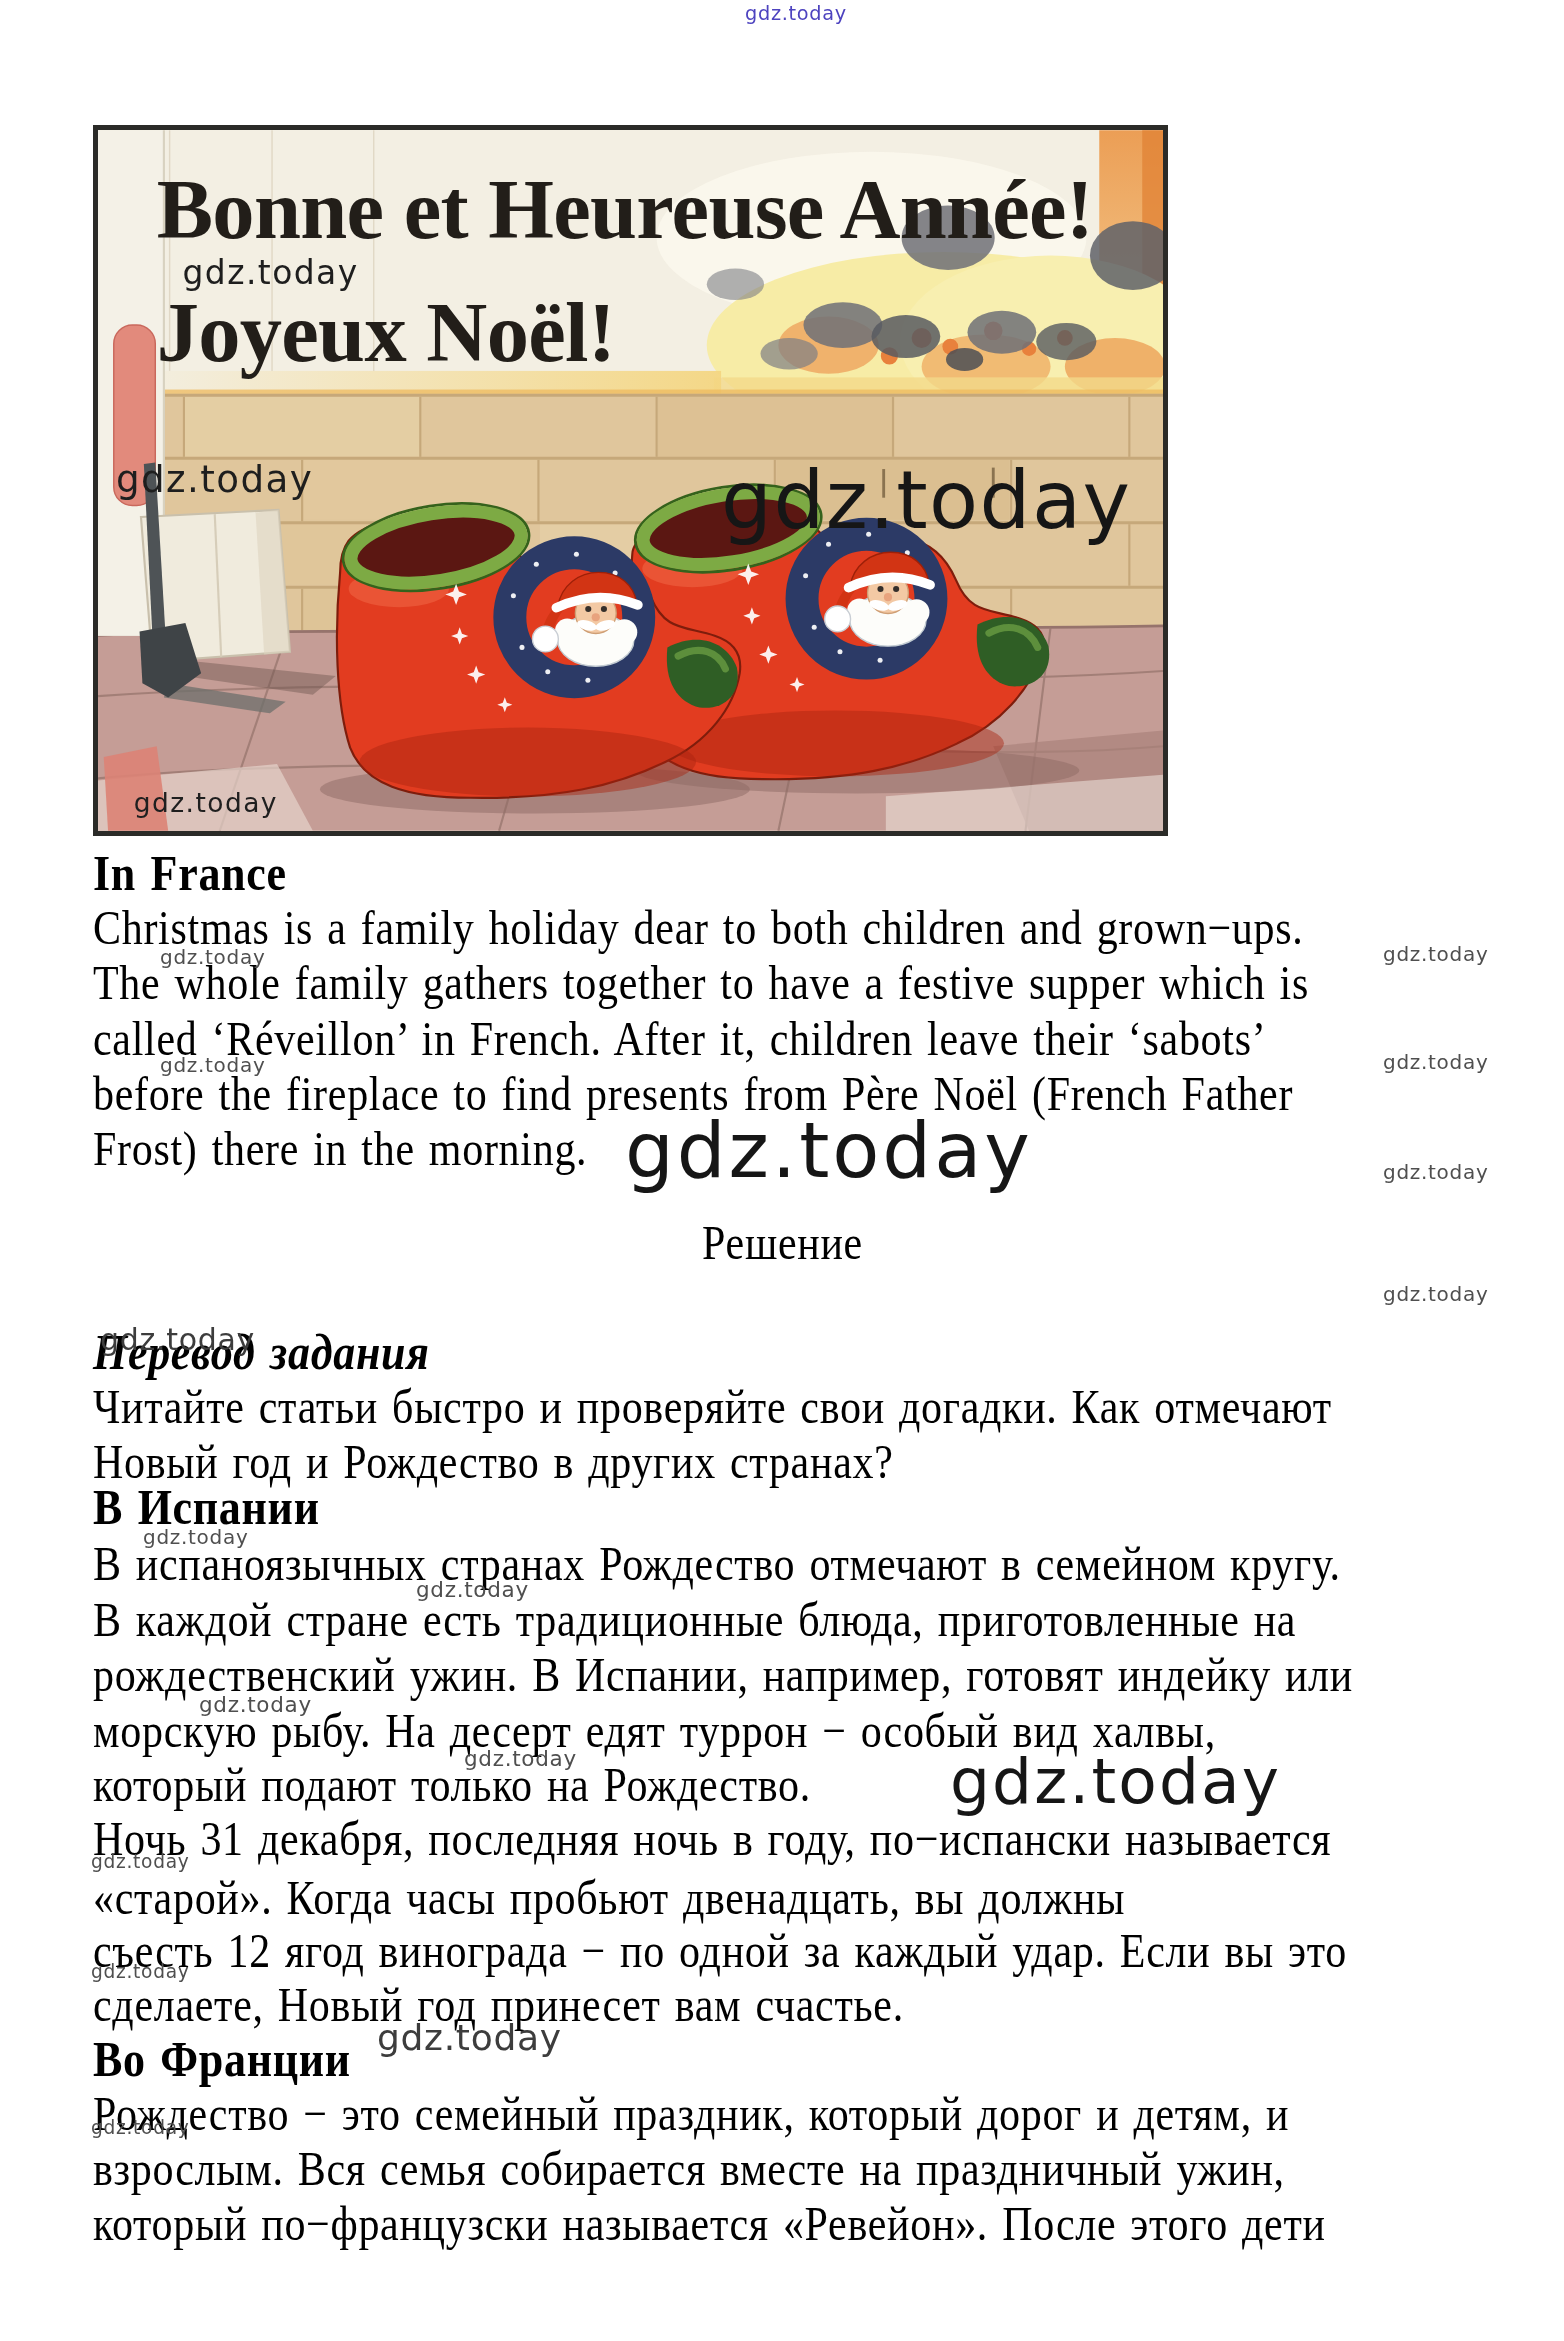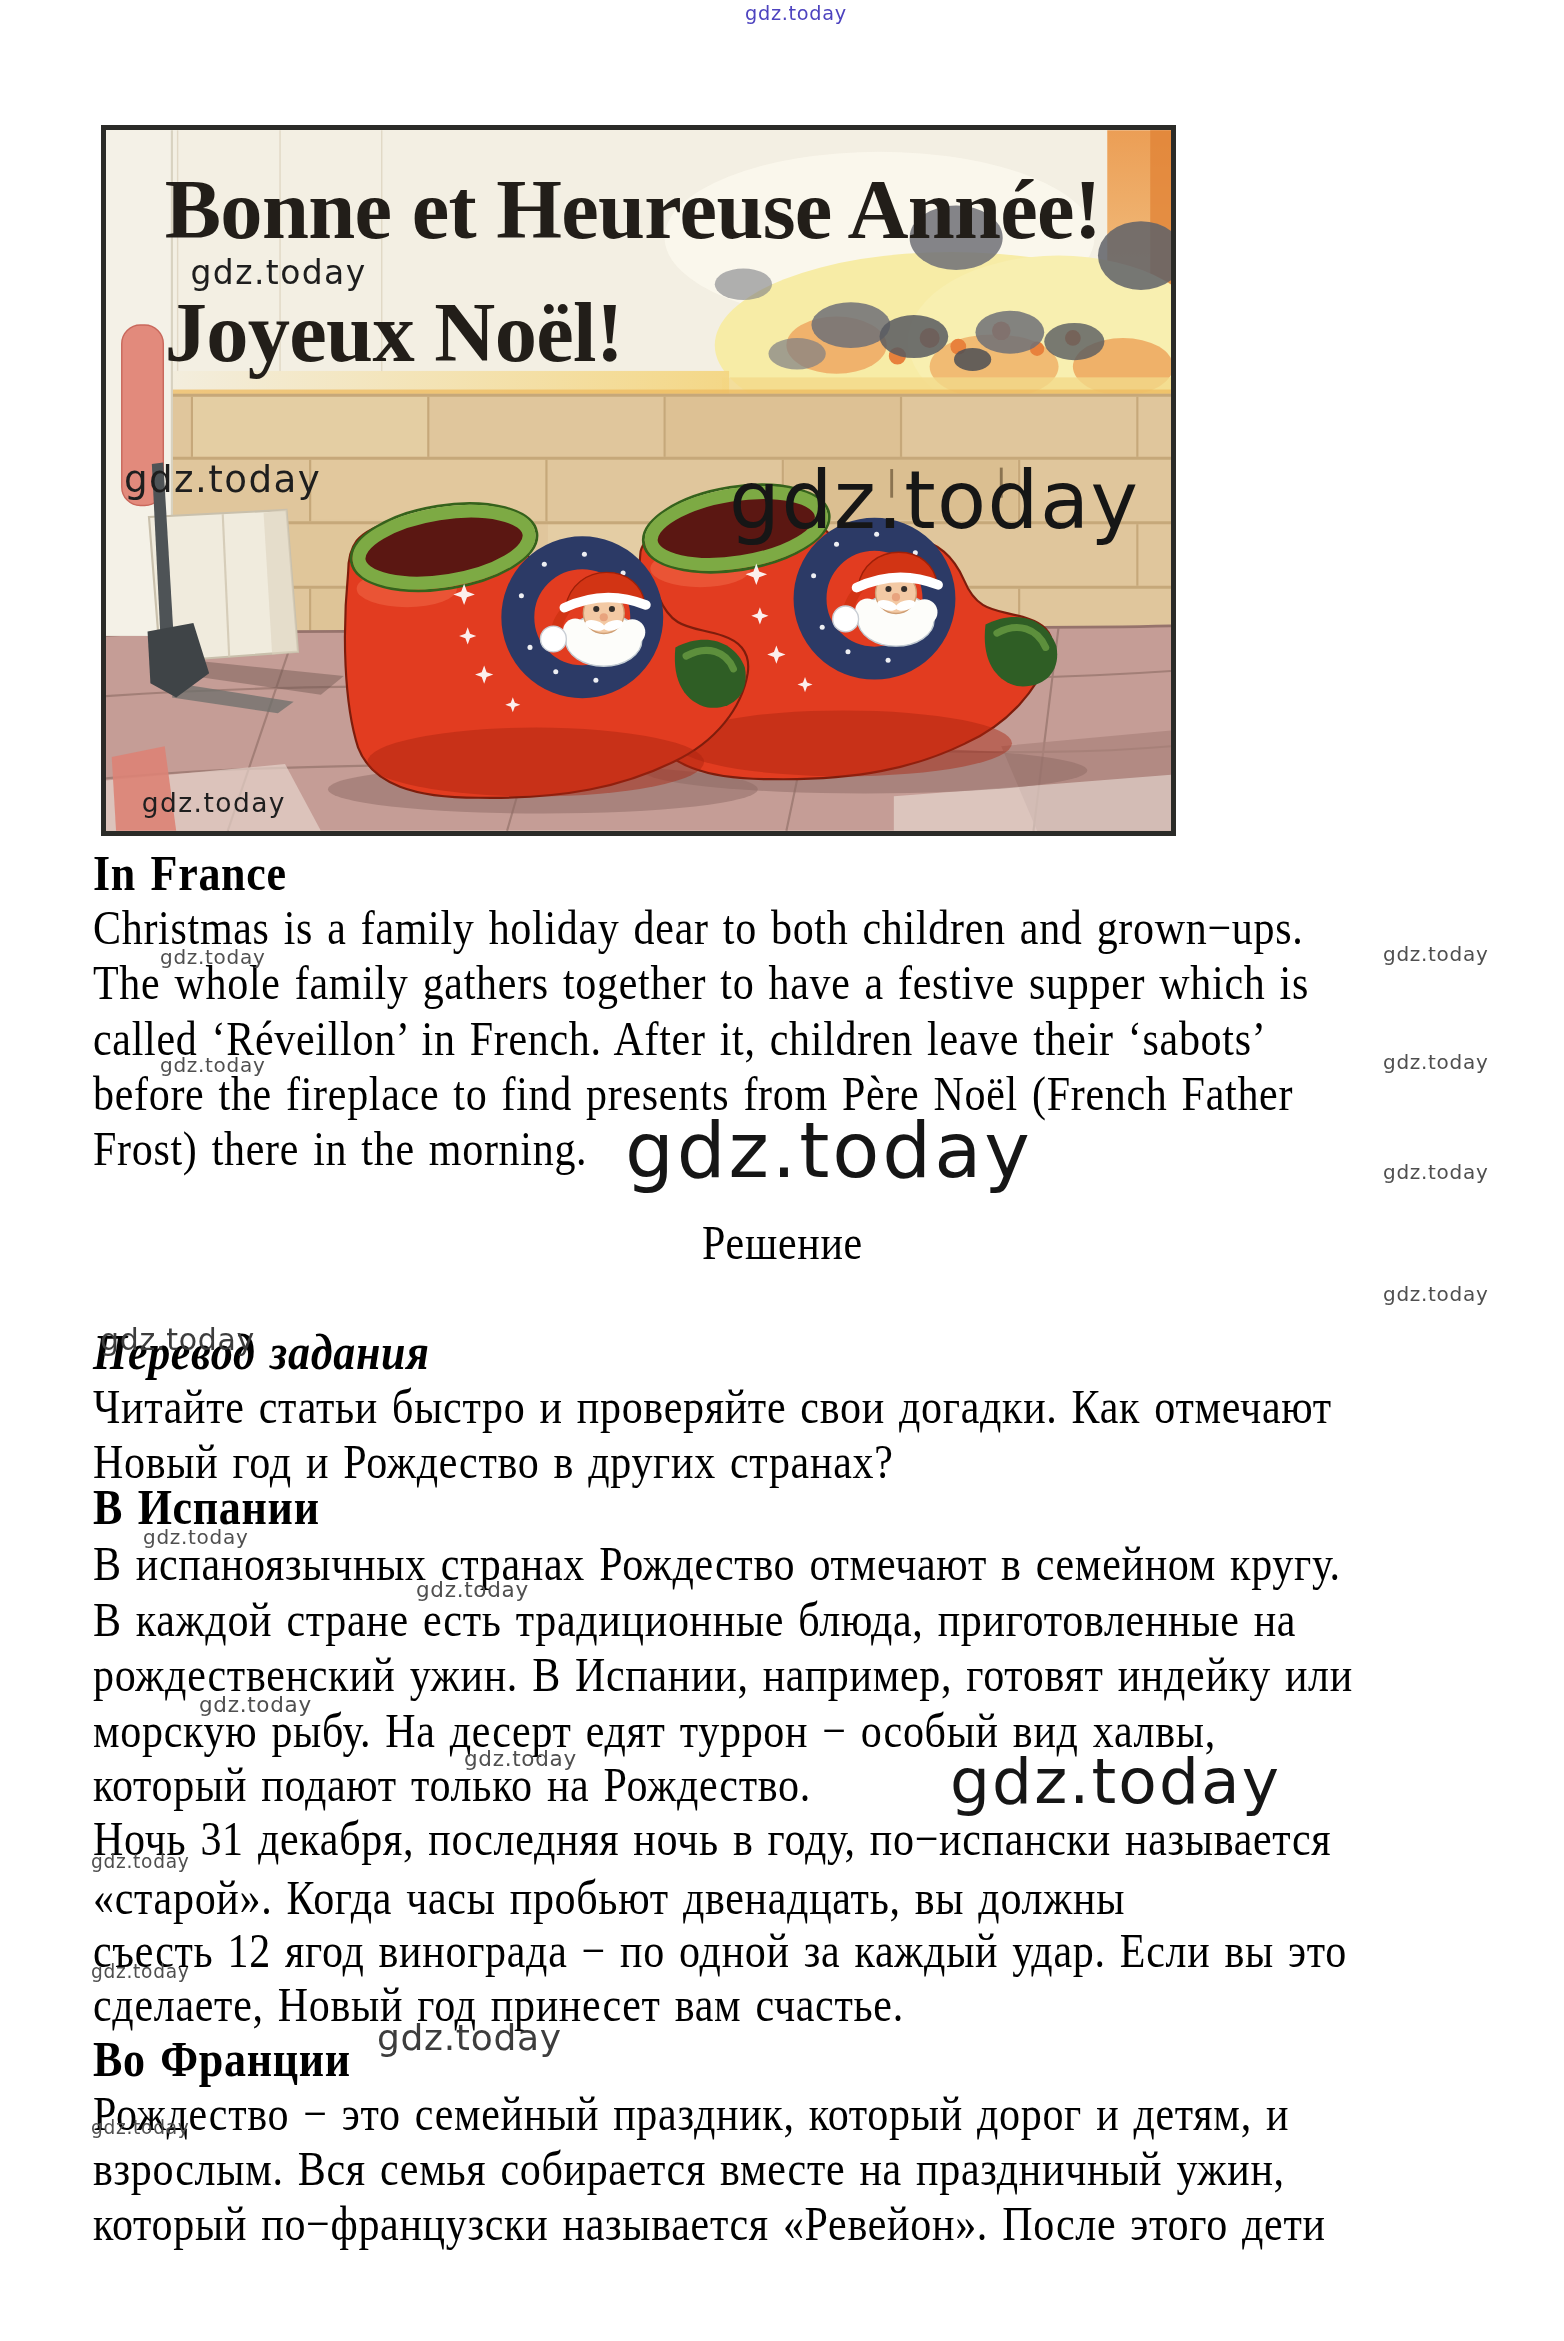--- a/index.html
+++ b/index.html
@@ -11,21 +11,21 @@
       transform:scaleY(1.16);transform-origin:0 50%;}
   .hd{font-weight:bold;font-size:44px;}
   .it{font-style:italic;}
   .ctr{left:0;width:1565px;text-align:center;transform-origin:50% 50%;font-size:42px;}
   
   .wm{position:absolute;font-family:"DejaVu Sans",sans-serif;color:#4f4f4f;
       letter-spacing:0.7px;white-space:nowrap;line-height:1;}
   .wmDark{color:#161616;}
   .wmBlue{color:#4d43bf;}
   
-  #figure{position:absolute;left:101px;top:125px;width:1065px;height:701px;
+  #figure{position:absolute;left:93px;top:125px;width:1065px;height:701px;
           border:5px solid #2b2b28;box-sizing:content-box;background:#f3efe3;}
   #figure svg{display:block;}
   .svgSerif{font-family:"Liberation Serif",serif;font-weight:bold;letter-spacing:-1px;}
   .svgWm{font-family:"DejaVu Sans",sans-serif;letter-spacing:2px;}
 </style>
 </head>
 <body>
 
 <div id="page">
 

